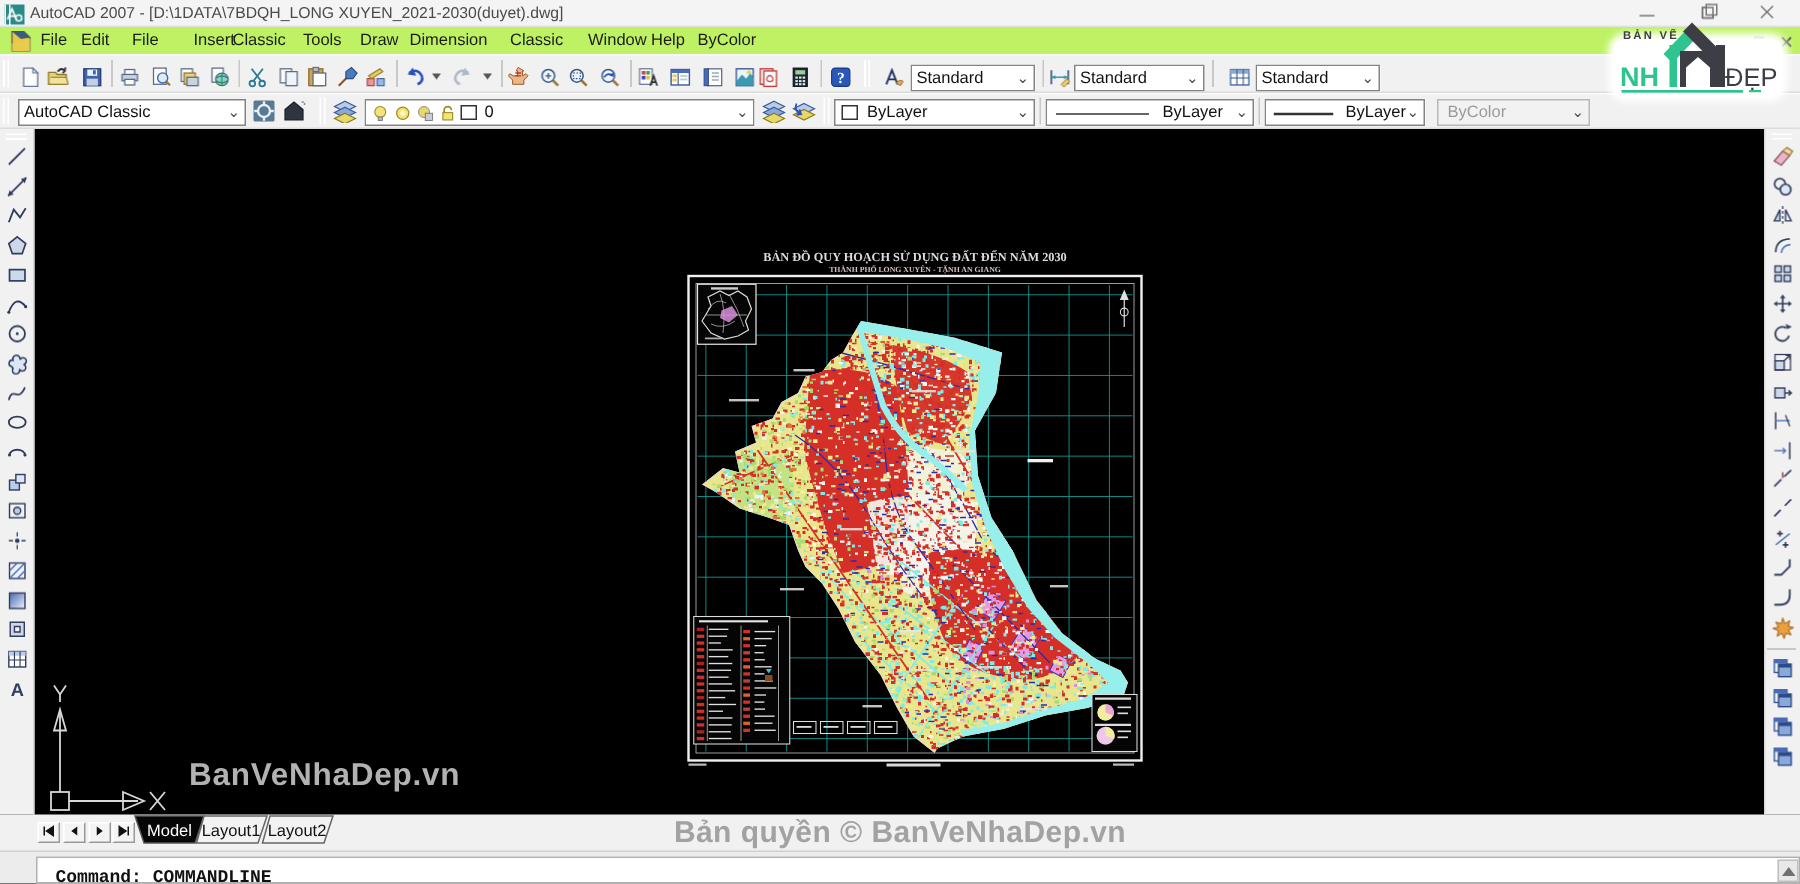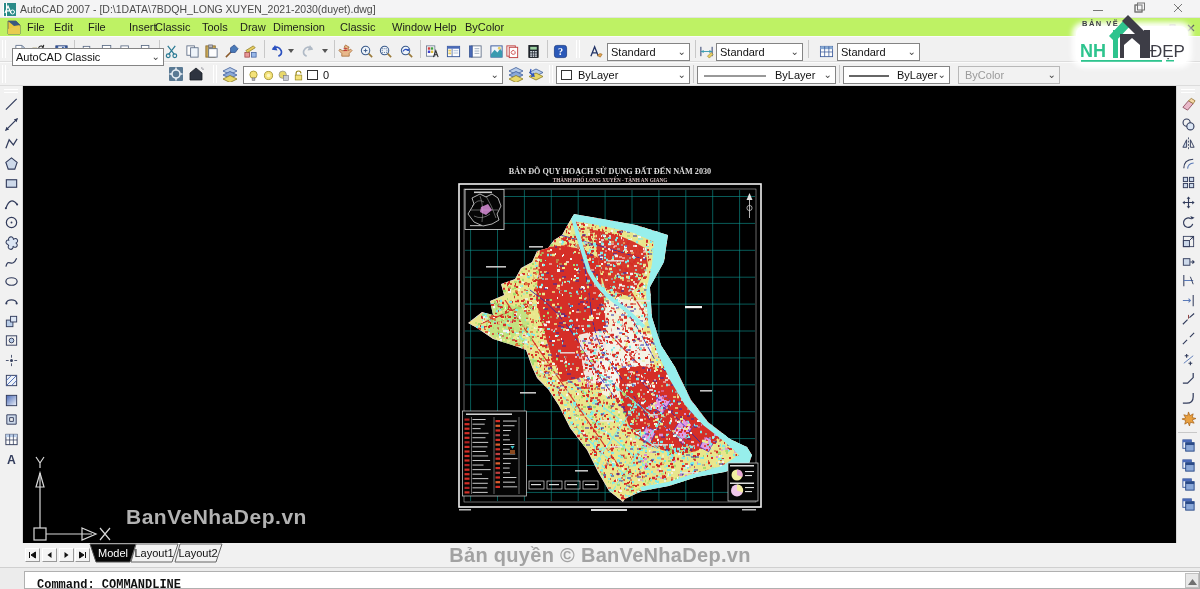--- a/index.html
+++ b/index.html
@@ -524,21 +524,21 @@
     <div class="combo" style="left:716px;top:43px;width:87px"><span>Standard</span><i>⌄</i></div>
     <div class="vsep" style="left:808px;top:40px;height:18px"></div>
     <svg class="ic" style="left:819px;top:44px" width="15" height="15">
       <use href="#i-tablesty"></use>
     </svg>
     <div class="combo" style="left:837px;top:43px;width:83px"><span>Standard</span><i>⌄</i></div>
   </div>
 <div class="tbrow" style="top:62px;height:24px">
     <div class="grip" style="left:2px;top:65px;height:18px"></div>
     <div class="grip" style="left:5px;top:65px;height:18px"></div>
-    <div class="combo" style="left:12px;top:48px;width:152px;position:fixed"><span>AutoCAD Classic</span><i>⌄</i></div>
+    <div class="combo" style="left:12px;top:66px;width:152px;position:fixed"><span>AutoCAD Classic</span><i>⌄</i></div>
     <svg class="ic" style="left:168px;top:66px" width="16" height="16">
       <use href="#g-gear"></use>
     </svg>
     <svg class="ic" style="left:188px;top:66px" width="16" height="16">
       <use href="#g-house"></use>
     </svg>
     <div class="grip" style="left:213px;top:65px;height:18px"></div>
     <div class="grip" style="left:216px;top:65px;height:18px"></div>
     <svg class="ic" style="left:222px;top:66px" width="16" height="16">
       <use href="#g-layers"></use>

